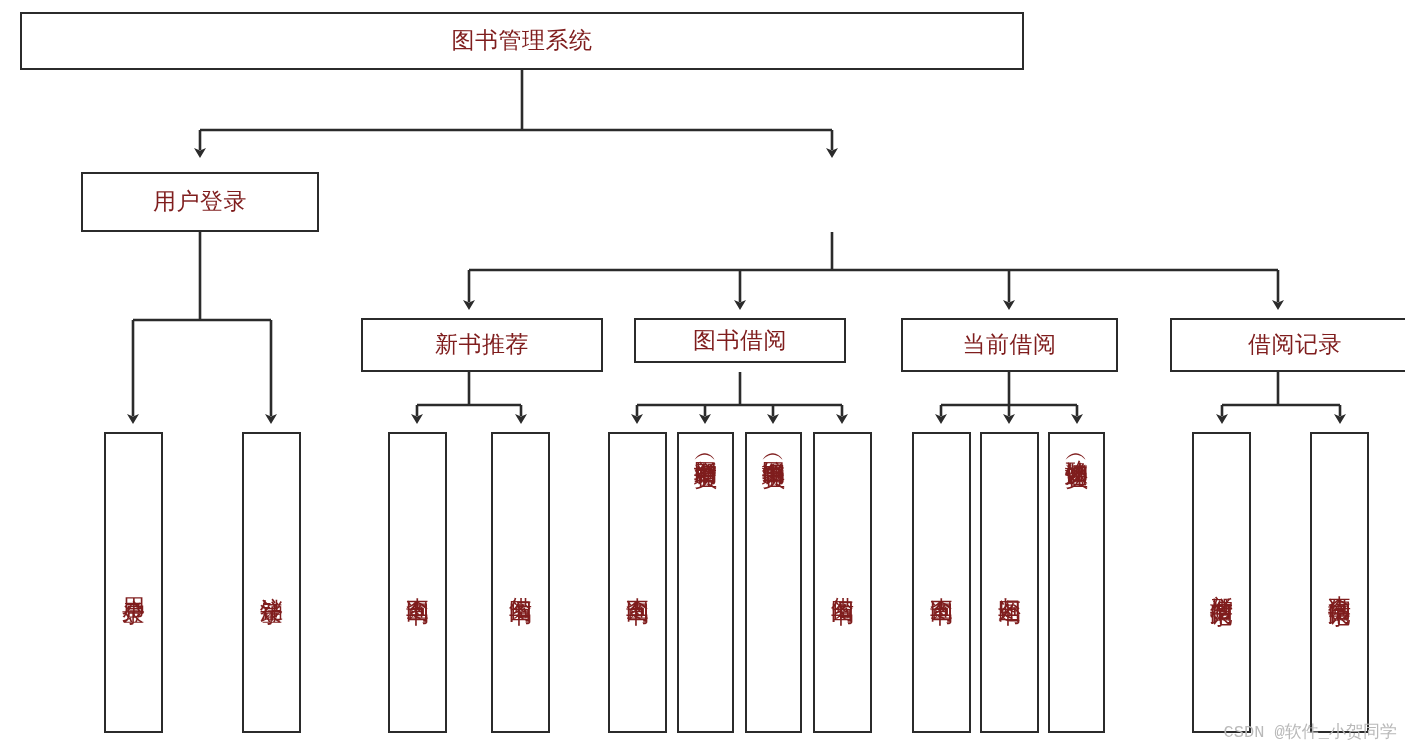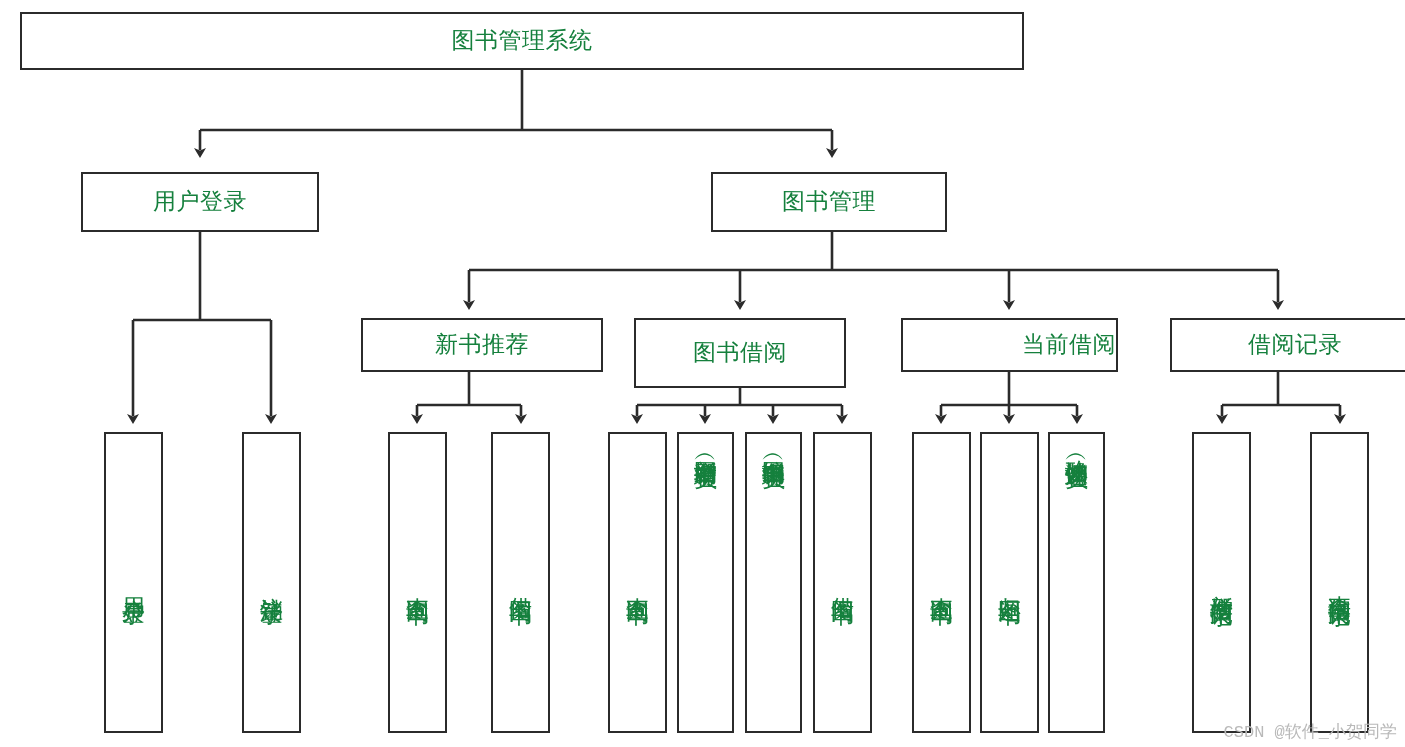--- a/index.html
+++ b/index.html
@@ -29,21 +29,21 @@
     position: absolute;
     box-sizing: border-box;
     background: #ffffff;
     border: 2px solid #2b2b2b;
     display: flex;
     align-items: center;
     justify-content: center;
     z-index: 2;
   }
   .node .lbl {
-    color: #15803d;
+    color: #7f1d1d;
     line-height: 1.18;
     white-space: nowrap;
     text-align: center;
   }
   
   .node.h .lbl {
     font-size: 23px;
     letter-spacing: 0.5px;
   }
   .node.root .lbl {
@@ -135,31 +135,28 @@
     </g>
   </svg>
 
   <div class="node root h" style="left:20px; top:12px; width:1004px; height:58px;">
     <span class="lbl">图书管理系统</span>
   </div>
 
   <div class="node h" style="left:81px; top:172px; width:238px; height:60px;">
     <span class="lbl">用户登录</span>
   </div>
-  <div class="node h" style="left:711px; top:172px; width:236px; height:60px;">
-    <span class="lbl">图书管理</span>
-  </div>
 
   <div class="node h" style="left:361px; top:318px; width:242px; height:54px;align-items:center;">
     <span class="lbl">新书推荐</span>
   </div>
-  <div class="node h" style="left:634px; top:318px; width:212px; height:70px;">
+  <div class="node h" style="left:634px; top:318px; width:212px; height:45px;">
     <span class="lbl">图书借阅</span>
   </div>
-  <div class="node h" style="left:901px; top:318px; width:217px; height:54px;justify-content:flex-end;">
+  <div class="node h" style="left:901px; top:318px; width:217px; height:54px;">
     <span class="lbl">当前借阅</span>
   </div>
   <div class="node h" style="left:1170px; top:318px; width:250px; height:54px;">
     <span class="lbl">借阅记录</span>
   </div>
 
   <div class="node v mid" style="left:104px; top:432px; width:59px; height:301px;">
     <span class="lbl">用户登录</span>
   </div>
   <div class="node v mid" style="left:242px; top:432px; width:59px; height:301px;">

